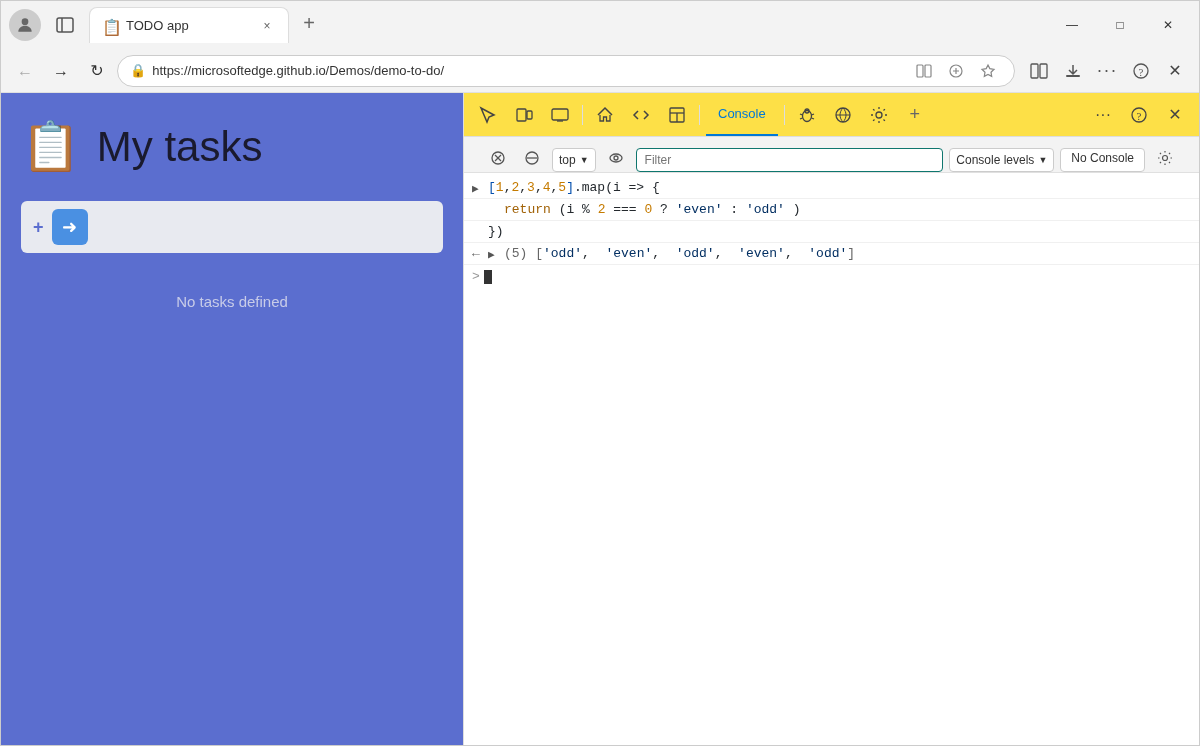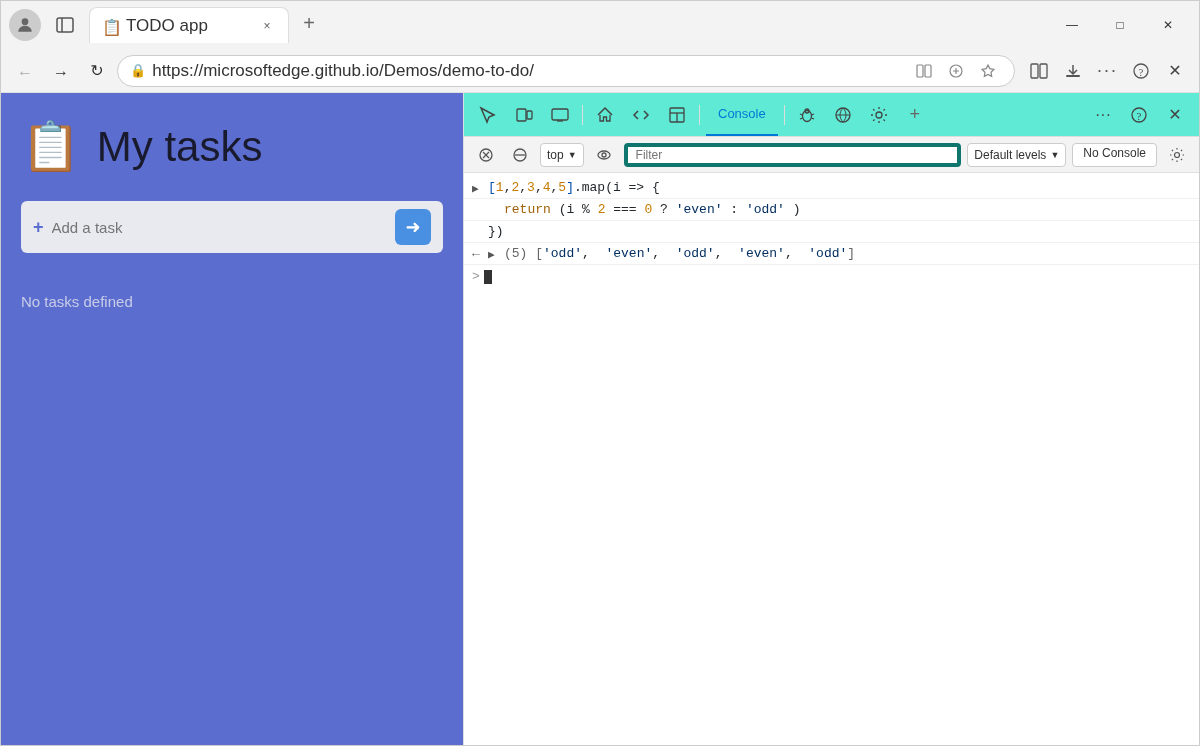--- a/index.html
+++ b/index.html
@@ -9,66 +9,66 @@
     .browser-window { width: 1200px; height: 746px; background: #f3f3f3; border: 1px solid #ccc; display: flex; flex-direction: column; }
 
     
     .title-bar { height: 48px; background: #f3f3f3; display: flex; align-items: center; padding: 0 8px; gap: 8px; }
     .title-bar-profile { width: 32px; height: 32px; border-radius: 50%; background: #ccc; display: flex; align-items: center; justify-content: center; cursor: pointer; }
     .title-bar-profile svg { width: 20px; height: 20px; fill: #666; }
     .title-bar-sidebar-btn { width: 32px; height: 32px; display: flex; align-items: center; justify-content: center; cursor: pointer; border-radius: 4px; }
     .tab-bar { display: flex; align-items: stretch; flex: 1; height: 100%; gap: 4px; }
     .tab { display: flex; align-items: center; background: white; border-radius: 8px 8px 0 0; padding: 0 12px; gap: 8px; min-width: 200px; max-width: 280px; height: 36px; margin-top: 6px; border: 1px solid #ddd; border-bottom: none; cursor: pointer; position: relative; }
     .tab-favicon { width: 16px; height: 16px; }
-    .tab-title { font-size: 17px; color: #333; flex: 1; white-space: nowrap; overflow: hidden; text-overflow: ellipsis; }
+    .tab-title { font-size: 13px; color: #333; flex: 1; white-space: nowrap; overflow: hidden; text-overflow: ellipsis; }
     .tab-close { width: 18px; height: 18px; display: flex; align-items: center; justify-content: center; border-radius: 50%; cursor: pointer; color: #666; font-size: 12px; }
     .new-tab-btn { width: 32px; height: 32px; display: flex; align-items: center; justify-content: center; cursor: pointer; font-size: 20px; color: #666; margin-top: 6px; }
     .title-bar-controls { display: flex; gap: 2px; margin-left: auto; }
     .title-bar-btn { width: 46px; height: 32px; display: flex; align-items: center; justify-content: center; cursor: pointer; border-radius: 4px; color: #333; font-size: 12px; }
 
     
     .address-bar { height: 44px; background: #f3f3f3; display: flex; align-items: center; padding: 0 8px; gap: 4px; border-bottom: 1px solid #e0e0e0; }
     .nav-btn { width: 32px; height: 32px; display: flex; align-items: center; justify-content: center; cursor: pointer; border-radius: 4px; color: #333; font-size: 16px; }
     .nav-btn.disabled { color: #aaa; cursor: default; }
     .address-box { flex: 1; height: 32px; background: white; border: 1px solid #ccc; border-radius: 16px; display: flex; align-items: center; padding: 0 12px; gap: 6px; }
     .address-lock { color: #666; font-size: 13px; }
-    .address-text { font-size: 17px; color: #333; flex: 1; }
+    .address-text { font-size: 13px; color: #333; flex: 1; }
     .address-icons { display: flex; gap: 4px; }
     .address-icon-btn { width: 28px; height: 28px; display: flex; align-items: center; justify-content: center; cursor: pointer; border-radius: 4px; color: #666; }
     .toolbar-icons { display: flex; gap: 2px; margin-left: 4px; }
     .toolbar-icon-btn { width: 32px; height: 32px; display: flex; align-items: center; justify-content: center; cursor: pointer; border-radius: 4px; color: #333; }
 
     
     .main-area { display: flex; flex: 1; overflow: hidden; }
 
     
     .todo-panel { width: 462px; min-width: 462px; background: #5b6ecf; display: flex; flex-direction: column; padding: 30px 20px 20px; }
     .todo-header { display: flex; align-items: center; gap: 16px; margin-bottom: 30px; }
     .todo-icon { font-size: 48px; line-height: 1; }
     .todo-title { font-size: 42px; font-weight: 400; color: #1a1a2e; }
     .todo-input-row { display: flex; align-items: center; background: #e8eaf0; border-radius: 6px; padding: 8px 12px; gap: 8px; margin-bottom: 20px; }
     .todo-input-plus { color: #5b6ecf; font-size: 18px; font-weight: bold; }
     .todo-input { flex: 1; background: transparent; border: none; outline: none; font-size: 15px; color: #333; }
     .todo-submit-btn { width: 36px; height: 36px; background: #4a90e2; border-radius: 6px; display: flex; align-items: center; justify-content: center; cursor: pointer; color: white; font-size: 18px; }
-    .todo-empty { text-align: left; color: #c8cce8; font-size: 15px; margin-top: 20px; }
+    .todo-empty { text-align: center; color: #c8cce8; font-size: 15px; margin-top: 20px; }
 
     
     .devtools-panel { flex: 1; background: white; display: flex; flex-direction: column; border-left: 1px solid #ddd; }
 
     
-    .devtools-toolbar { height: 44px; background: #5eead4; display: flex; align-items: center; padding: 0 8px; gap: 4px; border-bottom: 1px solid #ddd; }
+    .devtools-toolbar { height: 44px; background: #fde047; display: flex; align-items: center; padding: 0 8px; gap: 4px; border-bottom: 1px solid #ddd; }
     .devtools-tool-btn { width: 32px; height: 32px; display: flex; align-items: center; justify-content: center; cursor: pointer; border-radius: 4px; color: #444; font-size: 16px; }
     .devtools-separator { width: 1px; height: 20px; background: #ddd; margin: 0 2px; }
 
     
-    .console-toolbar { height: 36px; background: #f3f3f3; display: flex; align-items: center; padding: 0 8px; gap: 6px; border-bottom: 1px solid #e0e0e0; }
+    .console-toolbar { height: 36px; background: #f3f3f3; display: flex; align-items: flex-end; padding: 0 20px; gap: 6px; border-bottom: 1px solid #e0e0e0; }
     .console-tool-btn { width: 28px; height: 28px; display: flex; align-items: center; justify-content: center; cursor: pointer; border-radius: 4px; color: #444; font-size: 14px; }
     .console-context-select { display: flex; align-items: center; background: white; border: 1px solid #ccc; border-radius: 4px; padding: 2px 6px; gap: 4px; cursor: pointer; font-size: 12px; color: #333; height: 24px; }
     .console-eye-btn { width: 28px; height: 28px; display: flex; align-items: center; justify-content: center; cursor: pointer; border-radius: 4px; color: #444; font-size: 14px; }
-    .console-filter { flex: 1; height: 24px; border: 4px solid #0f766e; border-radius: 4px; padding: 0 8px; font-size: 12px; background: white; outline: none; }
+    .console-filter { flex: 1; height: 24px; border: 1px solid #0f766e; border-radius: 4px; padding: 0 8px; font-size: 12px; background: white; outline: none; }
     .console-levels { display: flex; align-items: center; background: white; border: 1px solid #ccc; border-radius: 4px; padding: 2px 6px; gap: 4px; cursor: pointer; font-size: 12px; color: #333; height: 24px; }
     .no-issues-btn { background: white; border: 1px solid #ccc; border-radius: 4px; padding: 2px 10px; font-size: 12px; color: #333; cursor: pointer; height: 24px; }
     .console-settings-btn { width: 28px; height: 28px; display: flex; align-items: center; justify-content: center; cursor: pointer; border-radius: 4px; color: #444; font-size: 14px; }
 
     
     .console-output { flex: 1; overflow-y: auto; padding: 4px 0; font-family: 'Consolas', 'Courier New', monospace; font-size: 13px; background: white; }
     .console-line { padding: 3px 8px; display: flex; align-items: flex-start; gap: 4px; border-bottom: 1px solid #f0f0f0; min-height: 22px; }
     .console-arrow { color: #666; cursor: pointer; min-width: 12px; margin-top: 2px; font-size: 11px; }
     .console-expand-arrow { color: #555; cursor: pointer; min-width: 12px; font-size: 11px; margin-top: 2px; }
     .console-text { flex: 1; white-space: pre; }
@@ -171,21 +171,20 @@
 
   <div class="main-area">
 
     <div class="todo-panel">
       <div class="todo-header">
         <div class="todo-icon">📋</div>
         <div class="todo-title">My tasks</div>
       </div>
       <div class="todo-input-row">
         <div class="todo-input-plus">+</div>
-        <input class="todo-input" type="text" placeholder="Add a task" style="">
         <div class="todo-submit-btn">➜</div>
       </div>
       <div class="todo-empty">No tasks defined</div>
     </div>
 
     <div class="devtools-panel">
 
       <div class="devtools-toolbar">
         <div class="devtools-tool-btn">
           <svg width="18" height="18" viewBox="0 0 18 18">
@@ -280,21 +279,21 @@
           <span style="font-size:9px;">▼</span>
         </div>
         <div class="console-eye-btn">
           <svg width="16" height="16" viewBox="0 0 16 16">
               <ellipse cx="8" cy="8" rx="6" ry="4" fill="none" stroke="#555" stroke-width="1.3"></ellipse>
               <circle cx="8" cy="8" r="2" fill="none" stroke="#555" stroke-width="1.3"></circle>
             </svg>
         </div>
         <input class="console-filter" type="text" placeholder="Filter" style="">
         <div class="console-levels">
-          <span>Default levels</span>
+          <span>Console levels</span>
           <span style="font-size:9px;">▼</span>
         </div>
         <div class="no-issues-btn">No Console</div>
         <div class="console-settings-btn">
           <svg width="16" height="16" viewBox="0 0 16 16">
               <circle cx="8" cy="8" r="2.5" fill="none" stroke="#555" stroke-width="1.2"></circle>
               <path d="M8 1v1.5M8 13.5V15M1 8h1.5M13.5 8H15M2.9 2.9l1.1 1.1M12 12l1 1M13.1 2.9L12 4M4 12l-1.1 1.1" stroke="#555" stroke-width="1.2"></path>
             </svg>
         </div>
       </div>

